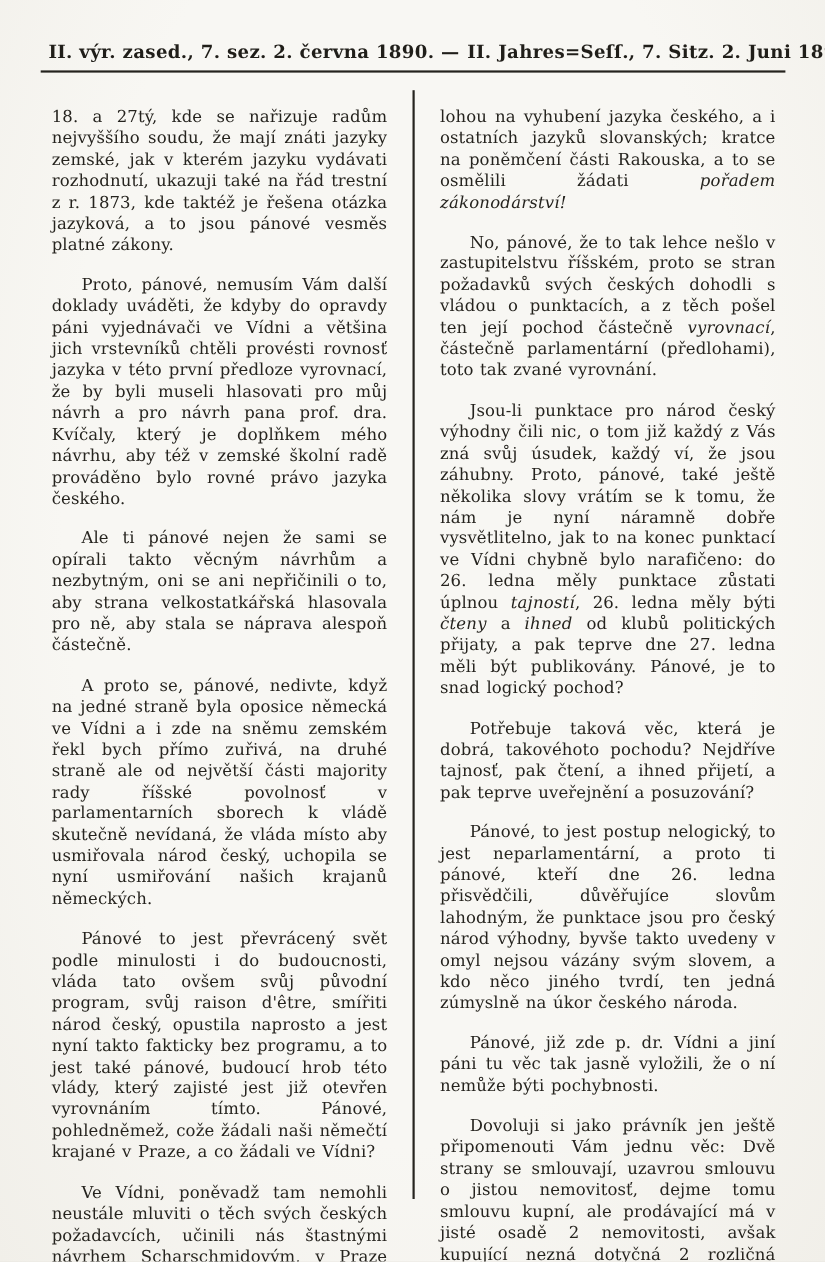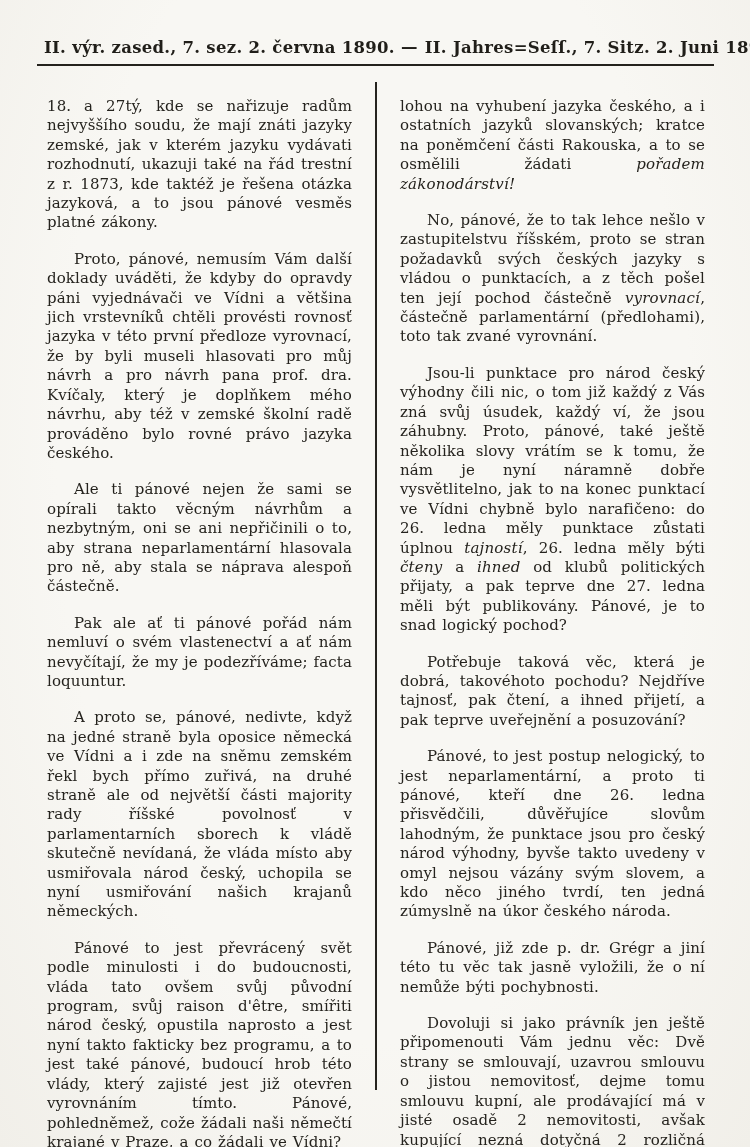--- a/index.html
+++ b/index.html
@@ -85,31 +85,30 @@
     <span class="header-german">II. Jahres=Seſſ., 7. Sitz. 2. Juni 1890.</span>
 
   </div>
 
   <div class="header-rule"></div>
 
   <div class="columns">
     <div class="col" id="col-left">
         <p class="para"><span>18. a 27tý, kde se nařizuje radům nejvyššího soudu, že mají znáti jazyky zemské, jak v kterém jazyku vydávati rozhodnutí, ukazuji také na řád trestní z r. 1873, kde taktéž je řešena otázka jazyková, a to jsou pánové vesměs platné zákony.</span></p>
         <p class="para indent"><span>Proto, pánové, nemusím Vám další doklady uváděti, že kdyby do opravdy páni vyjednávači ve Vídni a většina jich vrstevníků chtěli provésti rovnosť jazyka v této první předloze vyrovnací, že by byli museli hlasovati pro můj návrh a pro návrh pana prof. dra. Kvíčaly, který je doplňkem mého návrhu, aby též v zemské školní radě prováděno bylo rovné právo jazyka českého.</span></p>
-        <p class="para indent"><span>Ale ti pánové nejen že sami se opírali takto věcným návrhům a nezbytným, oni se ani nepřičinili o to, aby strana neparlamentární hlasovala pro ně, aby stala se náprava alespoň částečně.</span></p>
-        <p class="para indent"><span>Pak ale ať ti pánové pořád nám nemluví o svém vlastenectví a ať nám nevyčítají, že my je podezříváme; facta loquuntur.</span></p>
+        <p class="para indent"><span>Ale ti pánové nejen že sami se opírali takto věcným návrhům a nezbytným, oni se ani nepřičinili o to, aby strana velkostatkářská hlasovala pro ně, aby stala se náprava alespoň částečně.</span></p>
         <p class="para indent"><span>A proto se, pánové, nedivte, když na jedné straně byla oposice německá ve Vídni a i zde na sněmu zemském řekl bych přímo zuřivá, na druhé straně ale od největší části majority rady říšské povolnosť v parlamentarních sborech k vládě skutečně nevídaná, že vláda místo aby usmiřovala národ český, uchopila se nyní usmiřování našich krajanů německých.</span></p>
         <p class="para indent"><span>Pánové to jest převrácený svět podle minulosti i do budoucnosti, vláda tato ovšem svůj původní program, svůj raison d'être, smířiti národ český, opustila naprosto a jest nyní takto fakticky bez programu, a to jest také pánové, budoucí hrob této vlády, který zajisté jest již otevřen vyrovnáním tímto. Pánové, pohledněmež, cože žádali naši němečtí krajané v Praze, a co žádali ve Vídni?</span></p>
         <p class="para indent"><span>Ve Vídni, poněvadž tam nemohli neustále mluviti o těch svých českých požadavcích, učinili nás štastnými návrhem Scharschmidovým, v Praze chtěli český jazyk z území německého vyloučiti, Čechy rozděliti, a ve Vídni vytasili se s před-</span></p>
       </div>
     <div class="col-divider"></div>
     <div class="col" id="col-right">
         <p class="para"><span>lohou na vyhubení jazyka českého, a i ostatních jazyků slovanských; kratce na poněmčení části Rakouska, a to se osmělili žádati </span><em>pořadem zákonodárství!</em></p>
-        <p class="para indent"><span>No, pánové, že to tak lehce nešlo v zastupitelstvu říšském, proto se stran požadavků svých českých jazyky s vládou o punktacích, a z těch pošel ten její pochod částečně </span><em>vyrovnací</em><span>, částečně parlamentární (předlohami), toto tak zvané vyrovnání.</span></p>
+        <p class="para indent"><span>No, pánové, že to tak lehce nešlo v zastupitelstvu říšském, proto se stran požadavků svých českých dohodli s vládou o punktacích, a z těch pošel ten její pochod částečně </span><em>vyrovnací</em><span>, částečně parlamentární (předlohami), toto tak zvané vyrovnání.</span></p>
         <p class="para indent"><span>Jsou-li punktace pro národ český výhodny čili nic, o tom již každý z Vás zná svůj úsudek, každý ví, že jsou záhubny. Proto, pánové, také ještě několika slovy vrátím se k tomu, že nám je nyní náramně dobře vysvětlitelno, jak to na konec punktací ve Vídni chybně bylo narafičeno: do 26. ledna měly punktace zůstati úplnou </span><em>tajností</em><span>, 26. ledna měly býti </span><em>čteny</em><span> a </span><em>ihned</em><span> od klubů politických přijaty, a pak teprve dne 27. ledna měli být publikovány. Pánové, je to snad logický pochod?</span></p>
         <p class="para indent"><span>Potřebuje taková věc, která je dobrá, takovéhoto pochodu? Nejdříve tajnosť, pak čtení, a ihned přijetí, a pak teprve uveřejnění a posuzování?</span></p>
         <p class="para indent"><span>Pánové, to jest postup nelogický, to jest neparlamentární, a proto ti pánové, kteří dne 26. ledna přisvědčili, důvěřujíce slovům lahodným, že punktace jsou pro český národ výhodny, byvše takto uvedeny v omyl nejsou vázány svým slovem, a kdo něco jiného tvrdí, ten jedná zúmyslně na úkor českého národa.</span></p>
-        <p class="para indent"><span>Pánové, již zde p. dr. Grégr a jiní této tu věc tak jasně vyložili, že o ní nemůže býti pochybnosti.</span></p>
+        <p class="para indent"><span>Pánové, již zde p. dr. Vídni a jiní páni tu věc tak jasně vyložili, že o ní nemůže býti pochybnosti.</span></p>
         <p class="para indent"><span>Dovoluji si jako právník jen ještě připomenouti Vám jednu věc: Dvě strany se smlouvají, uzavrou smlouvu o jistou nemovitosť, dejme tomu smlouvu kupní, ale prodávající má v jisté osadě 2 nemovitosti, avšak kupující nezná dotyčná 2 rozličná čísla, nezná číslo nemovitosti, která se má prodati a kupovati. Kupující má za to, že jest to ten větší statek, co kupuje, na př. č. 16 a ne 17, pročež podepíše smlouvu. Pak jde přejímati usedlosť, ale sezná, že koupil menší statek č. 17. a že se tedy náramně napálil. Pánové, je ta smlouva podle občanského zákona platná, když kupující byl uveden v omyl, neznaje věc, kterou kupuje a když tím škodu trpěl? Podle občanského zákona</span></p>
       </div>
   </div>
 
 </div>
 
 </body></html>

